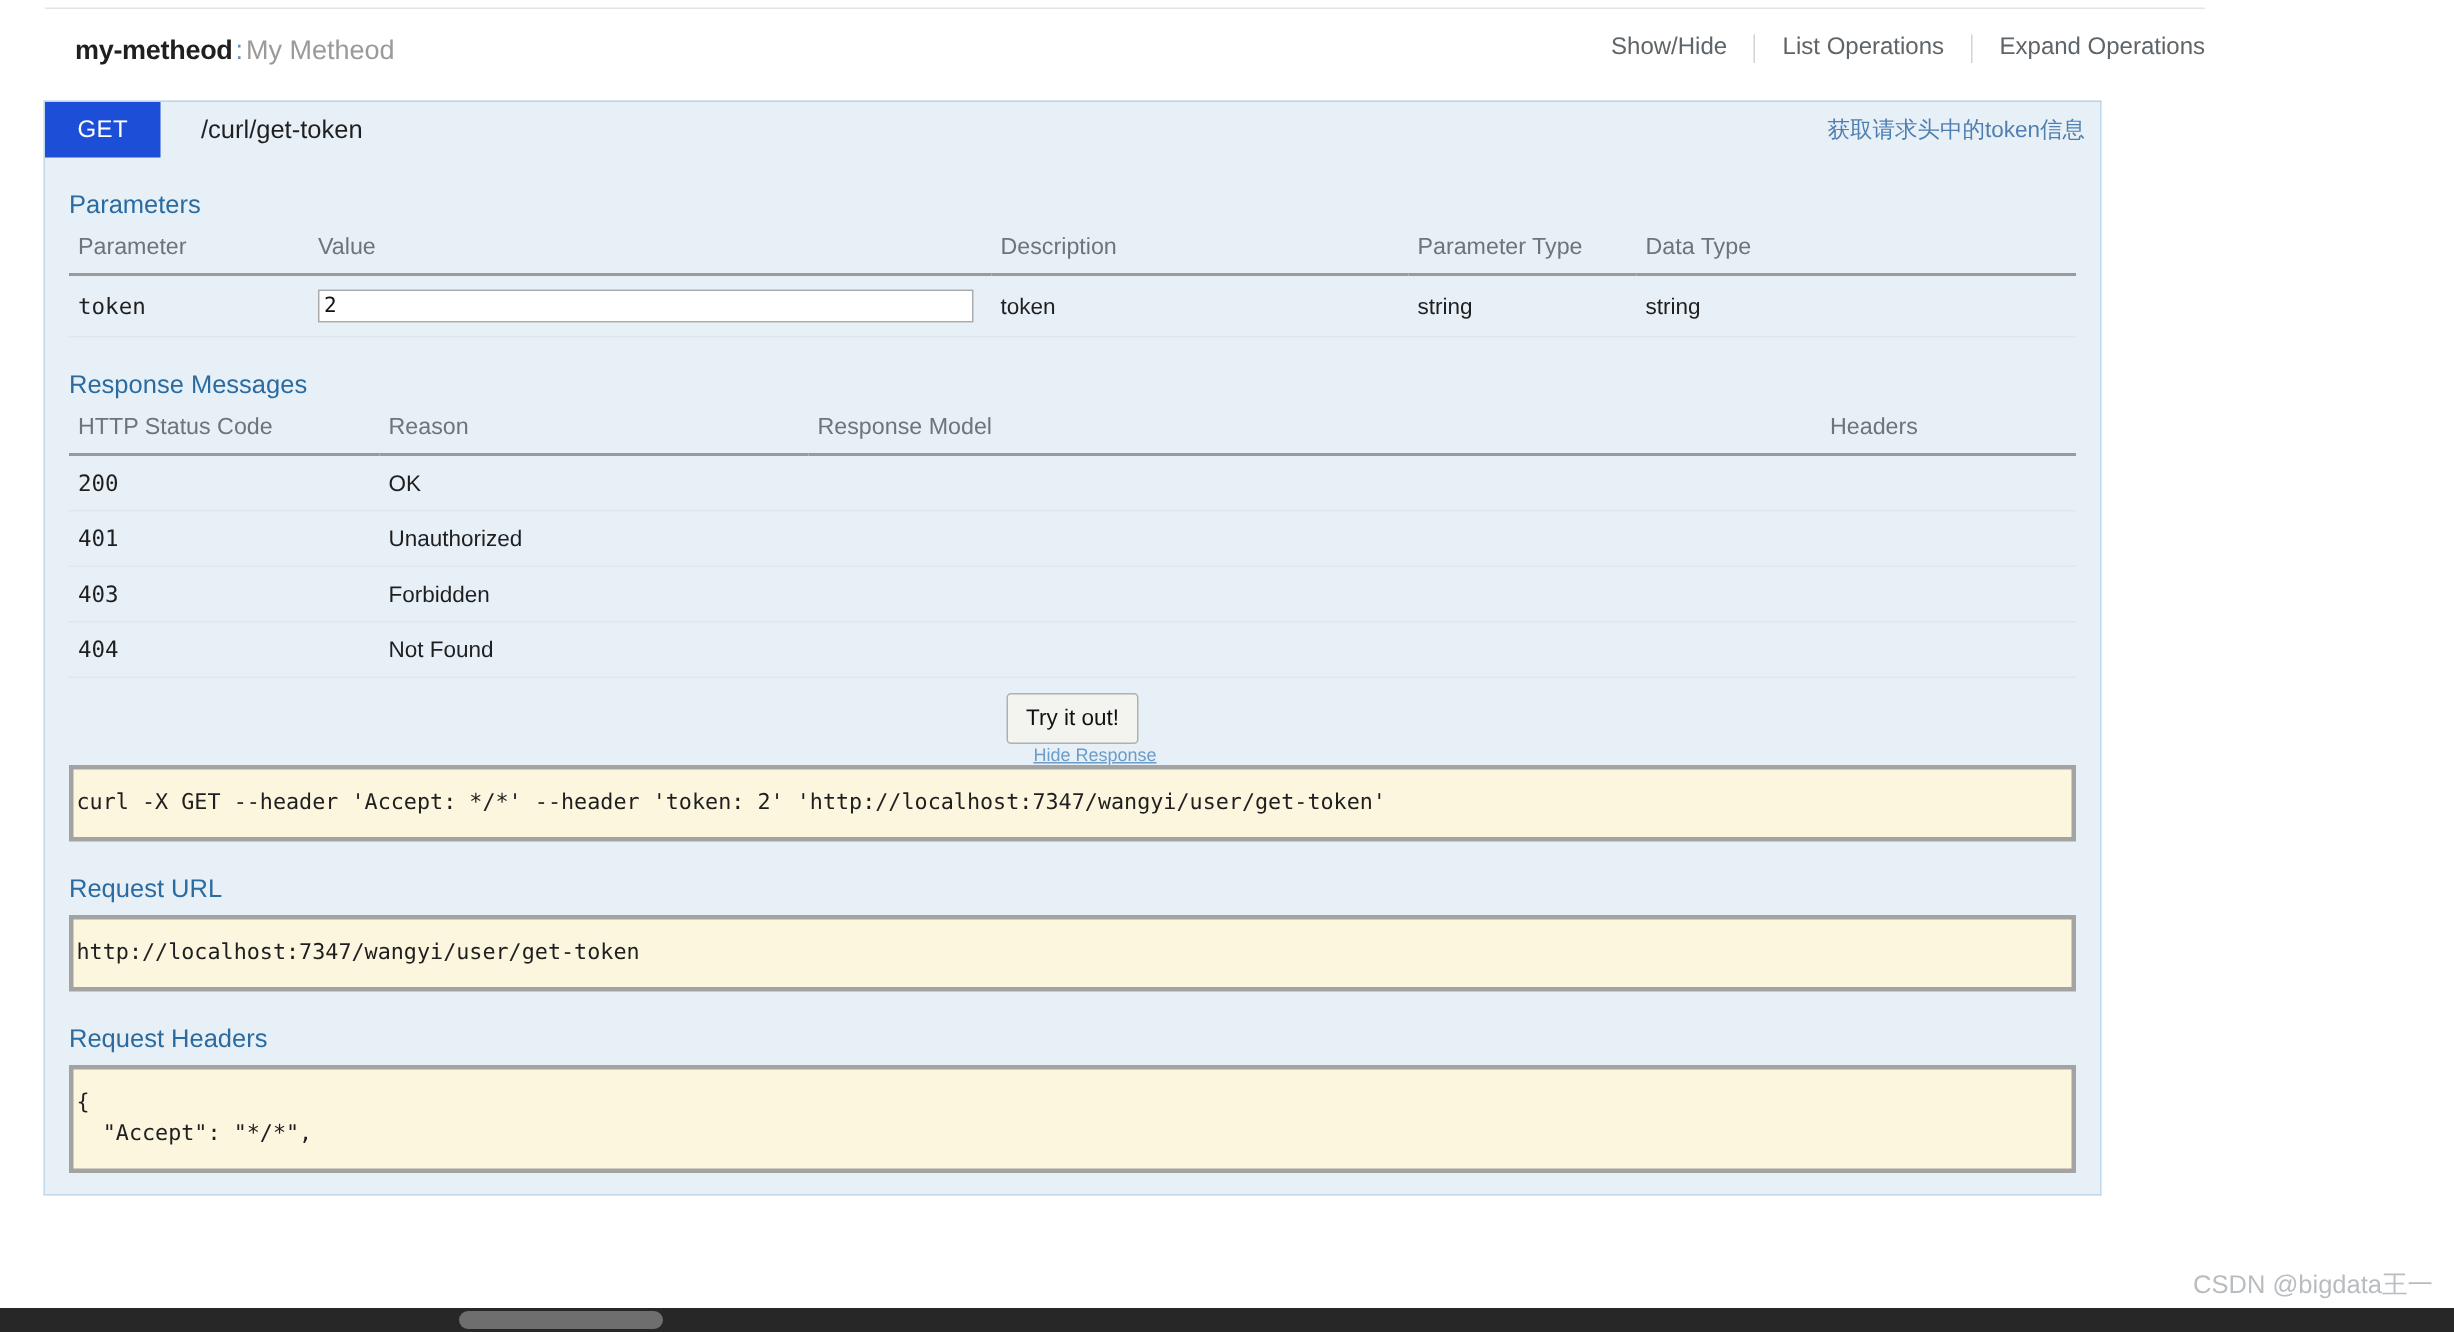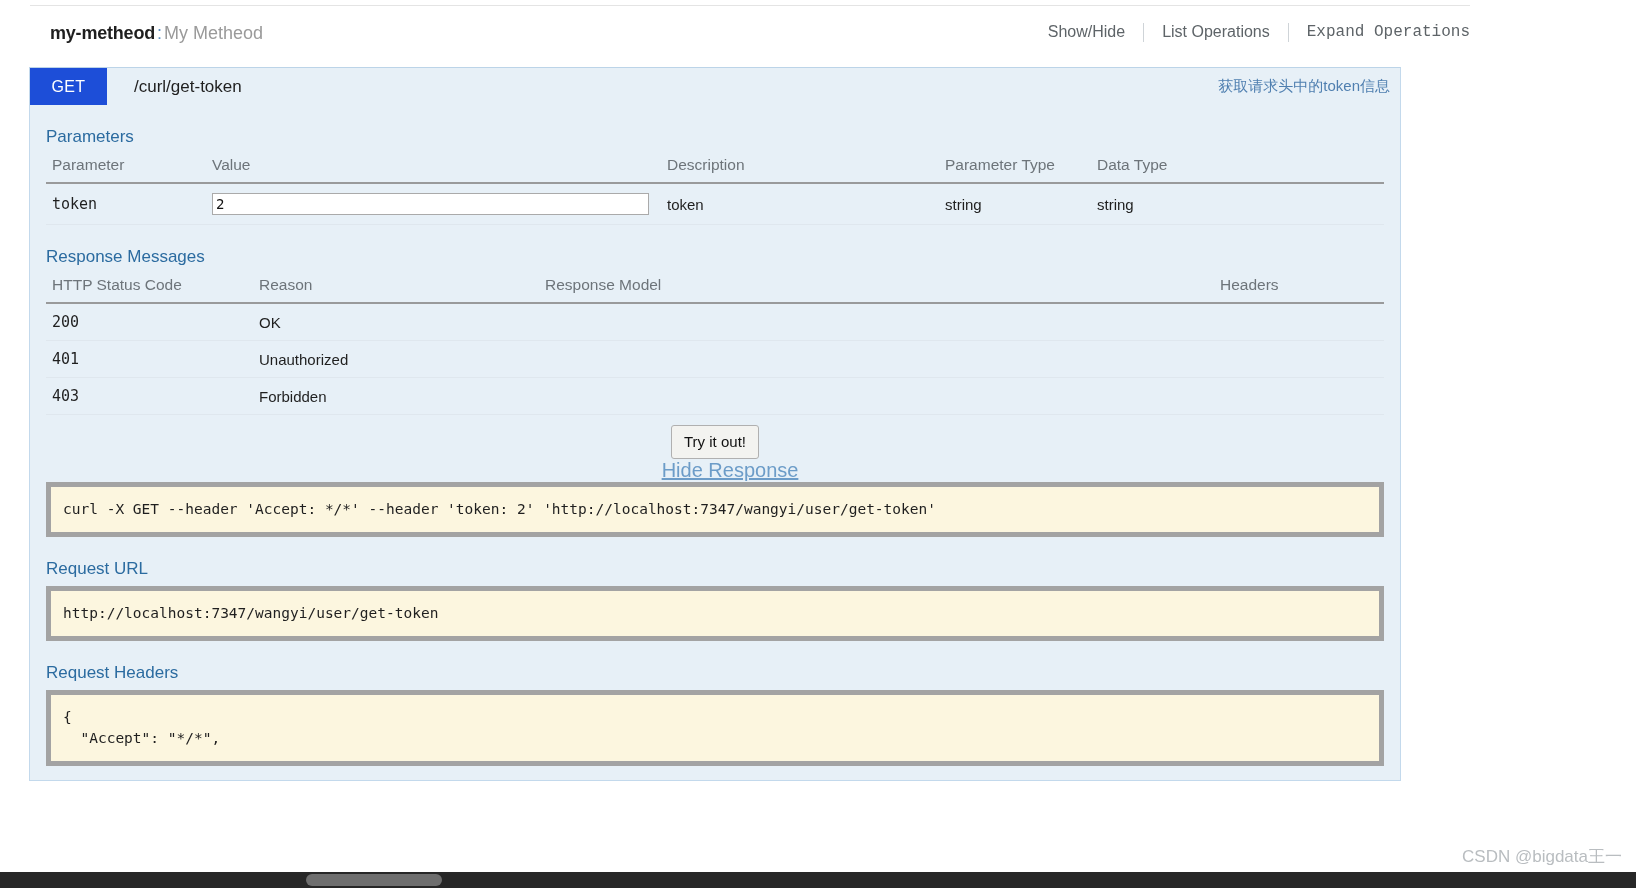--- a/index.html
+++ b/index.html
@@ -72,21 +72,21 @@
     font-size: 16px;
     color: #5e6468;
   }
   .resource-options a {
     color: #5e6468;
     text-decoration: none;
     padding: 0 18px;
     white-space: nowrap;
   }
   .resource-options a:first-child { padding-left: 0; }
-  .resource-options a:last-child { padding-right: 0; font-family: Liberation Mono, monospace; }
+  .resource-options a:last-child { padding-right: 0; }
   .resource-options .opt-sep {
     width: 1px;
     height: 19px;
     background: #cfd4d8;
   }
 
   
   .operation {
     position: absolute;
     left: 29px;
@@ -209,30 +209,30 @@
     color: #111111;
     font-size: 15px;
     font-family: "Liberation Sans", sans-serif;
     padding: 8px 12px 9px 12px;
     cursor: pointer;
     line-height: 1;
   }
   a.hide-response {
     margin-left: 30px;
     color: #6c9cc8;
-    font-size: 20px;
+    font-size: 12px;
     text-decoration: underline;
     cursor: pointer;
   }
 
   pre.code-block {
     background: #fcf6df;
-    border: 5px solid #a3a3a3;
+    border: 3px solid #a3a3a3;
     margin: 0;
-    padding: 12px 12px;
+    padding: 12px 2px;
     font-family: "DejaVu Sans Mono", "Liberation Mono", monospace;
     font-size: 14.5px;
     line-height: 21px;
     color: #1f1f1f;
     white-space: pre;
     overflow: hidden;
     box-sizing: border-box;
   }
 
   
@@ -366,20 +366,26 @@
             <td>Unauthorized</td>
             <td></td>
             <td></td>
           </tr>
           <tr>
             <td class="mono">403</td>
             <td>Forbidden</td>
             <td></td>
             <td></td>
           </tr>
+          <tr>
+            <td class="mono">404</td>
+            <td>Not Found</td>
+            <td></td>
+            <td></td>
+          </tr>
         </tbody>
       </table>
 
       <div class="try-row">
         <button class="try-btn">Try it out!</button>
         <a class="hide-response" href="#">Hide Response</a>
       </div>
 
       <pre class="code-block">curl -X GET --header 'Accept: */*' --header 'token: 2' 'http://localhost:7347/wangyi/user/get-token'</pre>
 

